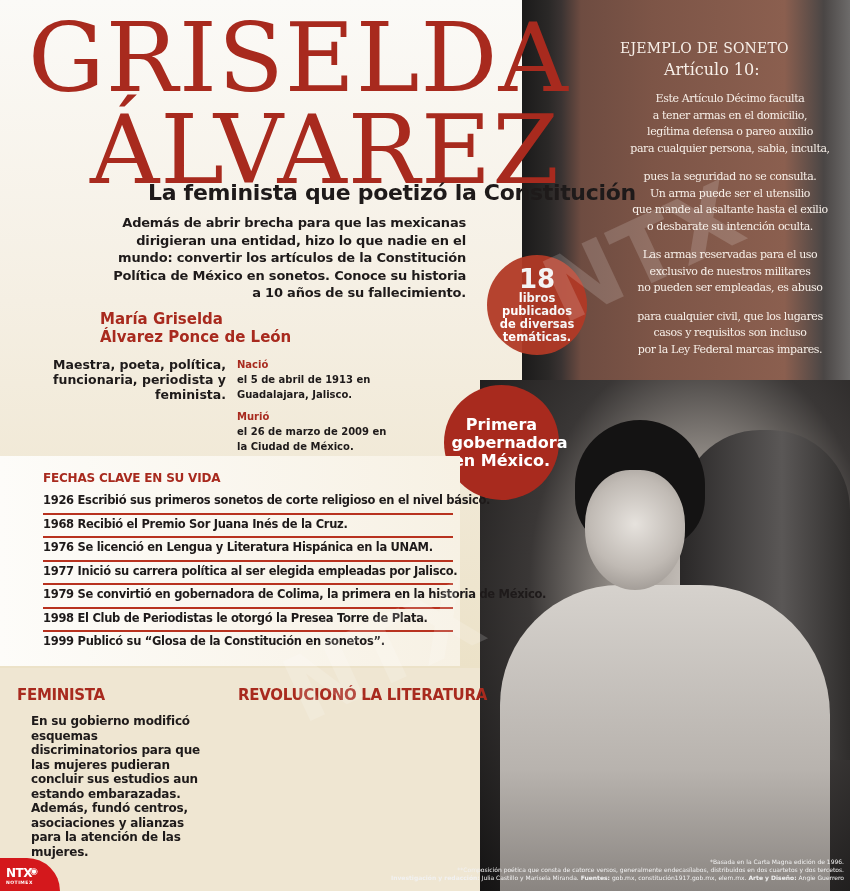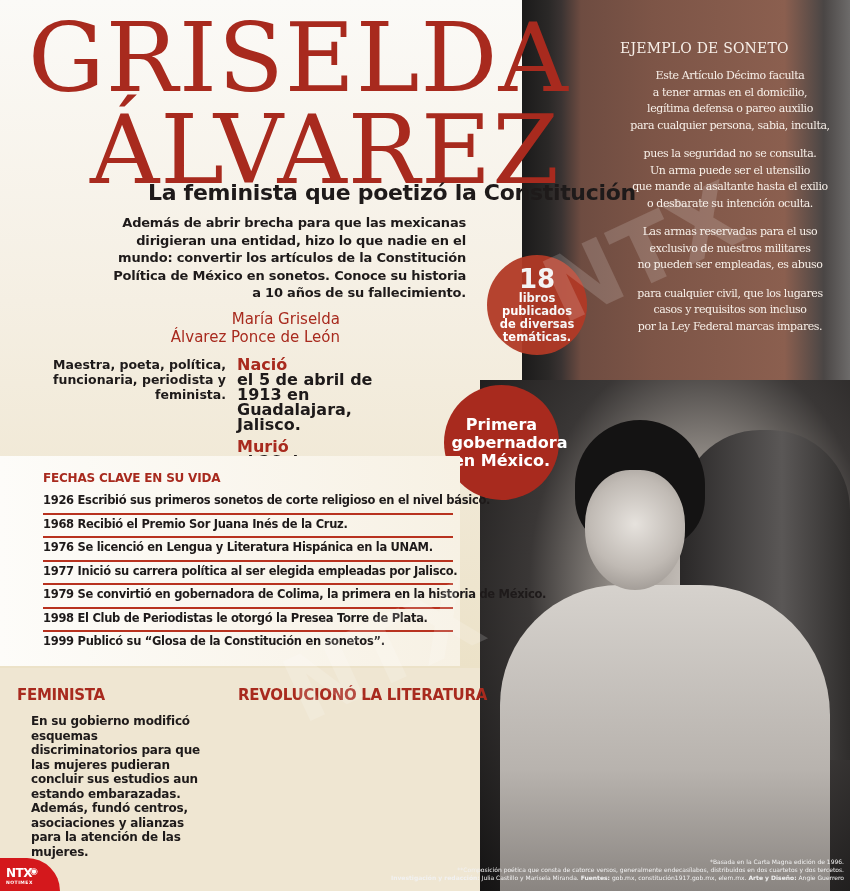--- a/index.html
+++ b/index.html
@@ -25,23 +25,23 @@
                 background: linear-gradient(180deg, #d6d2cd 0%, #b8b3ae 60%, #8a8581 100%);
                 border-radius: 120px 130px 0 0; }
 
   
   .title { position: absolute; left: 28px; top: 12px; font-family: "DejaVu Serif", serif;
            color: #a82a1e; font-size: 96px; line-height: 92px; letter-spacing: 1px; font-weight: normal; }
   .title .l2 { display: block; padding-left: 62px; }
   .subtitle { position: absolute; left: 148px; top: 180px; font-size: 22px; font-weight: bold; color: #1e1a1a; white-space: nowrap; letter-spacing: -0.3px; }
   .intro { position: absolute; left: 110px; top: 214px; width: 356px; text-align: right; font-size: 13px; line-height: 17.5px; color: #1e1a1a; font-weight: bold; letter-spacing: -0.2px; }
 
-  .fullname { position: absolute; left: 100px; top: 310px; width: 240px; text-align: right; color: #a82a1e; font-weight: normal; font-size: 15px; line-height: 18px; }
+  .fullname { position: absolute; left: 100px; top: 310px; width: 240px; text-align: left; color: #a82a1e; font-weight: bold; font-size: 15px; line-height: 18px; }
   .roles { position: absolute; left: 40px; top: 357px; width: 186px; text-align: right; font-size: 12.5px; line-height: 15px; color: #1e1a1a; font-weight: bold; }
-  .life { position: absolute; left: 237px; top: 357px; width: 160px; font-size: 16px; line-height: 15px; color: #1e1a1a; font-weight: bold; }
+  .life { position: absolute; left: 237px; top: 357px; width: 160px; font-size: 10px; line-height: 15px; color: #1e1a1a; font-weight: bold; }
   .life .lbl { color: #a82a1e; display: block; }
   .life .gap { height: 7px; }
 
   
   .circle { position: absolute; border-radius: 50%; background: #a82a1e; color: #fff; text-align: center; font-weight: bold; display: flex; flex-direction: column; justify-content: center; align-items: center; }
   .c18 { left: 487px; top: 255px; width: 100px; height: 100px; background: #b23a26; opacity: 0.95; }
   .c18 .num { font-size: 26px; line-height: 26px; }
   .c18 .txt { font-size: 11.5px; line-height: 13px; width: 90px; }
   .cfirst { left: 444px; top: 385px; width: 115px; height: 115px; }
   .cfirst .txt { font-size: 16px; line-height: 18px; }
@@ -106,20 +106,21 @@
   <div class="life">
     <span class="lbl">Nació</span>
     <span>el 5 de abril de 1913 en Guadalajara, Jalisco.</span>
     <div class="gap"></div>
     <span class="lbl">Murió</span>
     <span>el 26 de marzo de 2009 en la Ciudad de México.</span>
   </div>
 
   <div class="sonnet">
     <div class="h1">EJEMPLO DE SONETO</div>
+    <div class="h2">Artículo 10:</div>
     <div class="stanza" style="white-space:pre-line">Este Artículo Décimo faculta
 a tener armas en el domicilio,
 legítima defensa o pareo auxilio
 para cualquier persona, sabia, inculta,</div>
     <div class="stanza" style="white-space:pre-line">pues la seguridad no se consulta.
 Un arma puede ser el utensilio
 que mande al asaltante hasta el exilio
 o desbarate su intención oculta.</div>
     <div class="stanza" style="white-space:pre-line">Las armas reservadas para el uso
 exclusivo de nuestros militares

